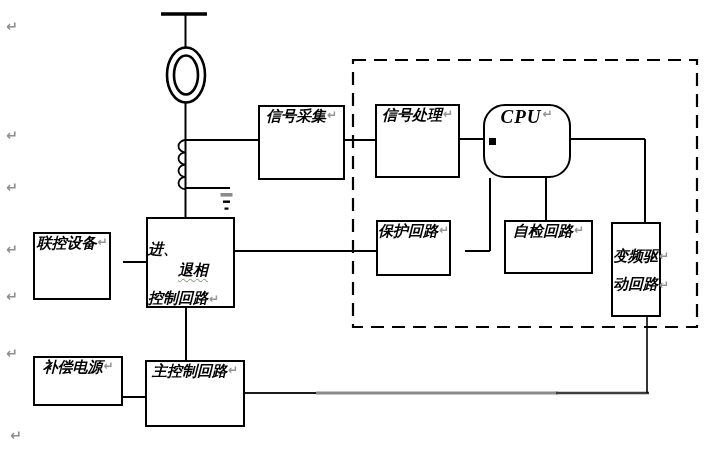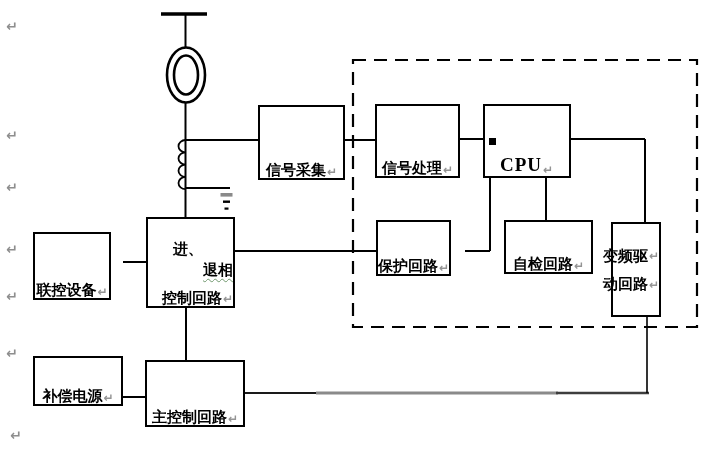--- a/index.html
+++ b/index.html
@@ -3,40 +3,40 @@
 <meta charset="utf-8">
 <style>
   html,body{margin:0;padding:0;background:#fff;}
   #canvas{
     position:relative;width:720px;height:450px;background:#ffffff;overflow:hidden;
     font-family:"Liberation Sans",sans-serif;
   }
   #wires{position:absolute;left:0;top:0;z-index:1;}
   .box{
     position:absolute;z-index:2;box-sizing:border-box;background:#ffffff;
-    border:2px solid #000;display:flex;align-items:flex-end;justify-content:center;
-    font-weight:bold;font-size:15px;color:#000;line-height:1.15;white-space:nowrap;
+    border:2px solid #000;display:flex;align-items:flex-start;justify-content:center;
+    font-weight:bold;font-size:15px;color:#000;line-height:1.15;white-space:nowrap;font-style:italic;
   }
   .box.two{flex-direction:column;gap:11px;}
   .row{display:flex;align-items:center;}
   .ret{
     color:#949494;font-size:12px;font-weight:bold;margin-left:1px;
     position:relative;top:2px;font-family:"DejaVu Sans",sans-serif;
   }
   .pmark{
     position:absolute;z-index:1;color:#8e8e8e;font-weight:bold;font-size:14px;
     font-family:"DejaVu Sans",sans-serif;
   }
   .squig{
     text-decoration:underline;text-decoration-style:wavy;
     text-decoration-color:#70986e;text-decoration-thickness:1px;
     text-underline-offset:3px;
     margin-top:42px;
   }
-  #cpu-box{font-family:"Liberation Serif",serif;font-size:19px;letter-spacing:1px;}
+  #cpu-box{font-family:"Liberation Serif",serif;font-size:19px;letter-spacing:1px;border-radius:22px;}
   .sq{position:absolute;left:4px;top:32px;width:7px;height:7px;background:#000;}
   #diagram-title{
     position:absolute;left:576px;top:76px;z-index:2;font-weight:bold;font-size:16px;
     color:#000;white-space:nowrap;letter-spacing:0px;
   }
 </style>
 </head>
 <body>
 
 <div id="canvas">

